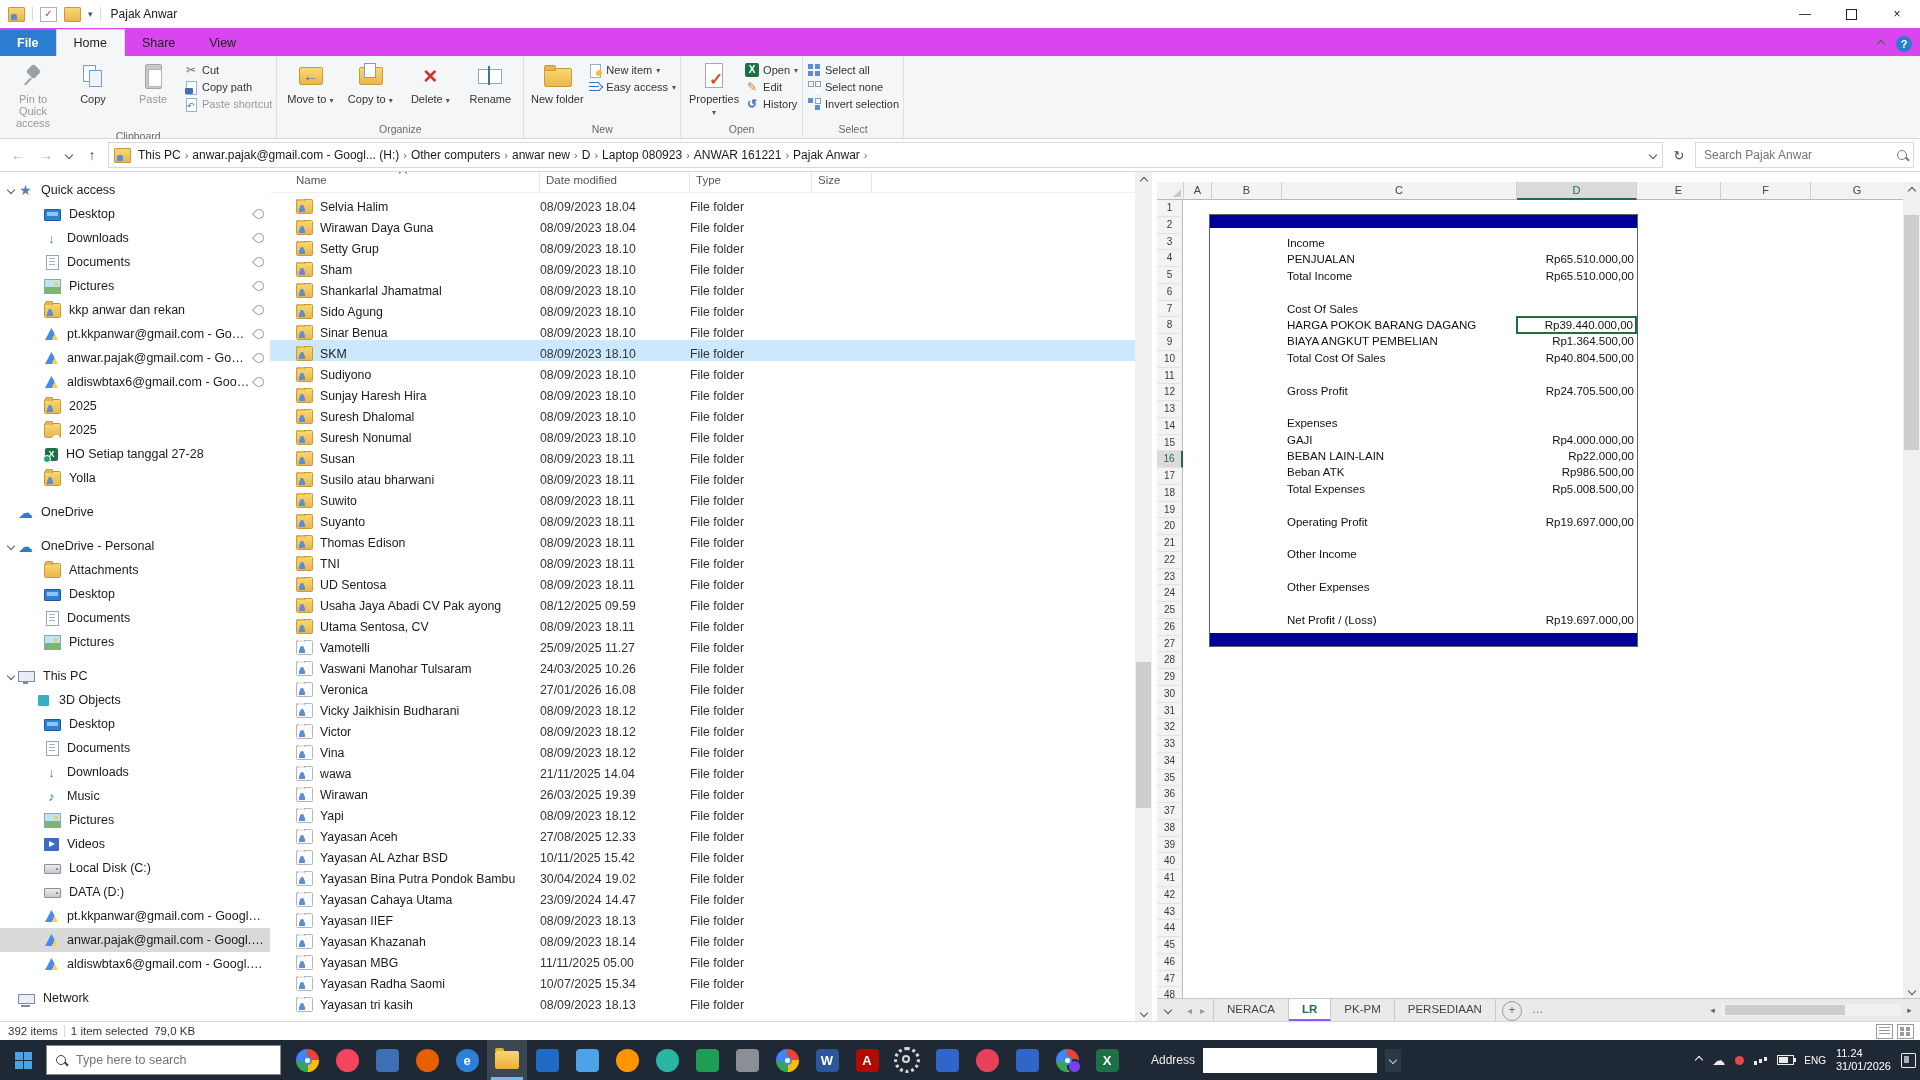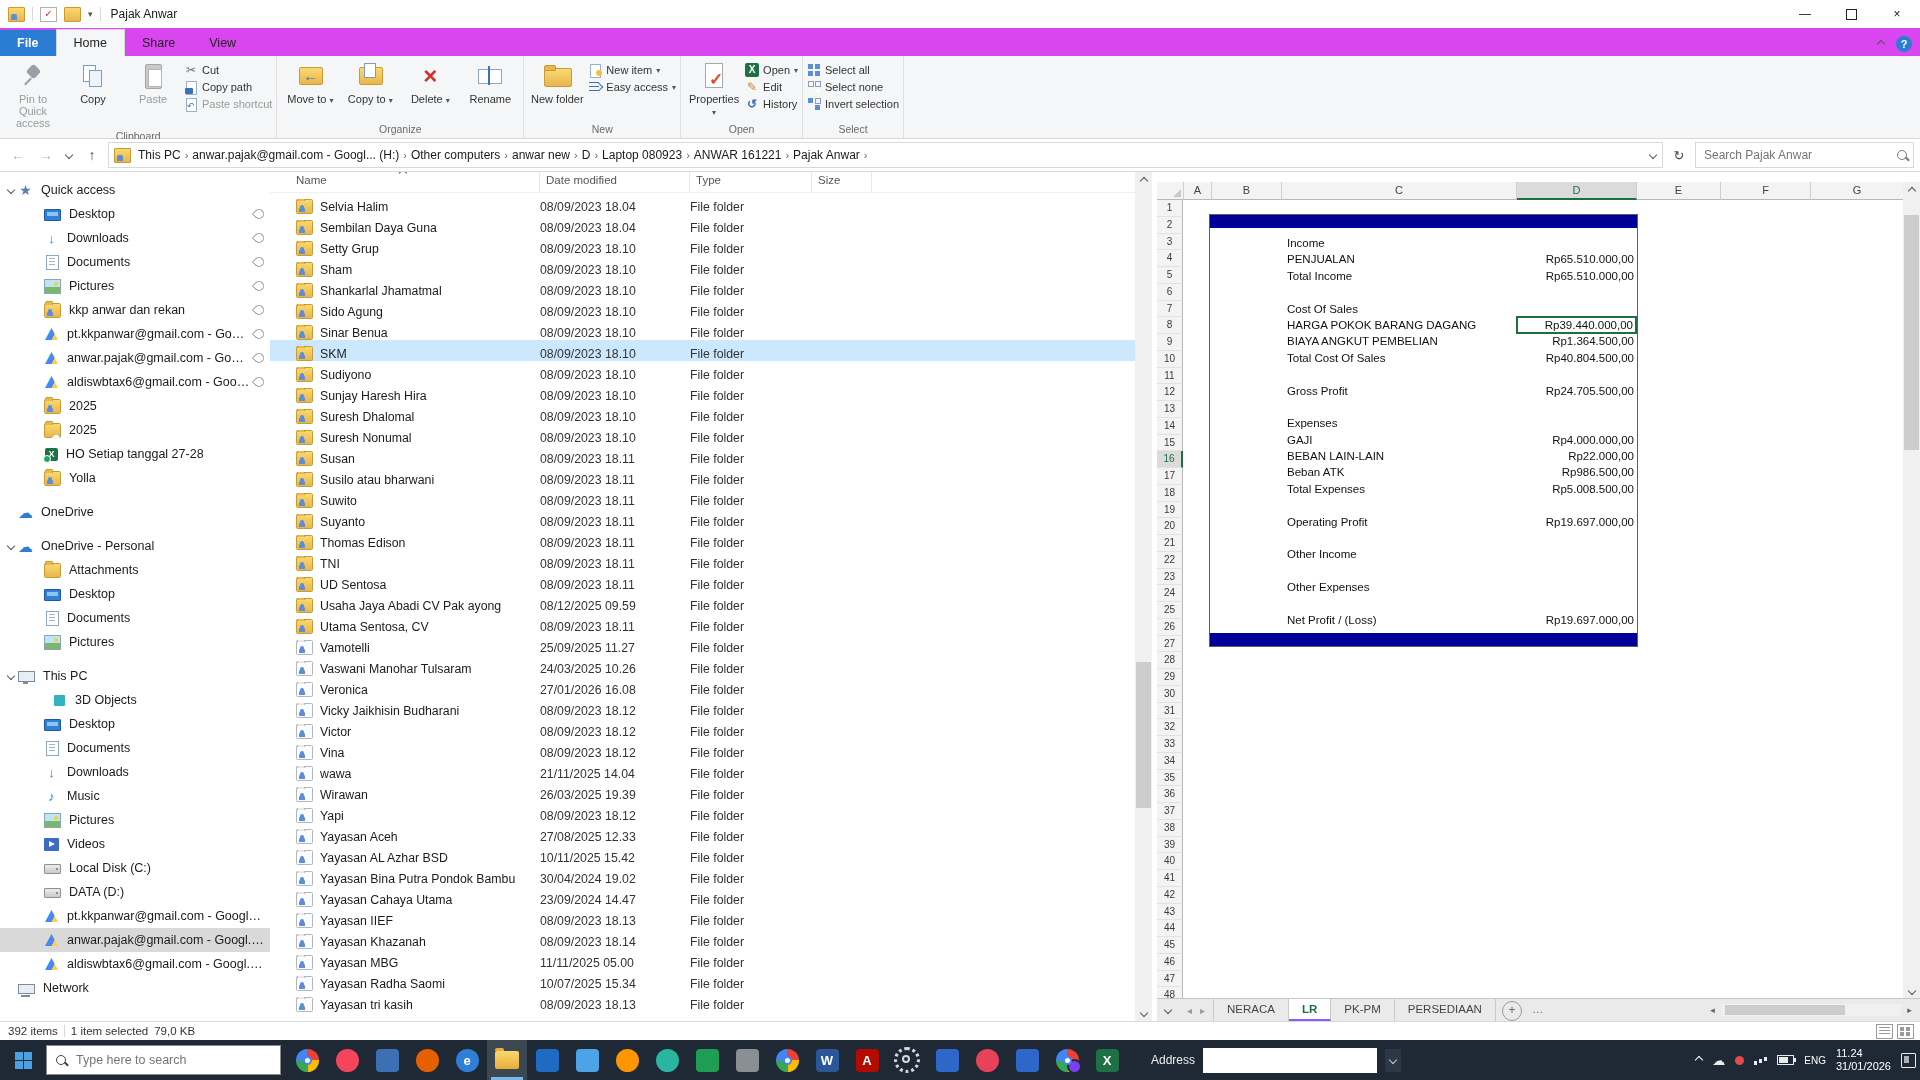--- a/index.html
+++ b/index.html
@@ -548,21 +548,21 @@
           <span class="ic ic-pic"></span>
           <span class="sb-label">Pictures</span>
         </div>
         <div class="sb-item" style="margin-top: 10px; padding-left: 4px;">
           <span class="sb-exp">
             <span class="cvd"></span>
           </span>
           <span class="ic ic-pc"></span>
           <span class="sb-label">This PC</span>
         </div>
-        <div class="sb-item" style="padding-left: 38px;">
+        <div class="sb-item" style="padding-left: 22px;">
           <span class="sb-exp"></span>
           <span class="ic ic-cube"></span>
           <span class="sb-label">3D Objects</span>
         </div>
         <div class="sb-item" style="padding-left: 30px;">
           <span class="sb-exp"></span>
           <span class="ic ic-mon"></span>
           <span class="sb-label">Desktop</span>
         </div>
         <div class="sb-item" style="padding-left: 30px;">
@@ -608,21 +608,21 @@
         <div class="sb-item sel" style="padding-left: 30px;">
           <span class="sb-exp"></span>
           <span class="ic ic-gdrive"></span>
           <span class="sb-label">anwar.pajak@gmail.com - Googl... (H:)</span>
         </div>
         <div class="sb-item" style="padding-left: 30px;">
           <span class="sb-exp"></span>
           <span class="ic ic-gdrive"></span>
           <span class="sb-label">aldiswbtax6@gmail.com - Googl... (I:)</span>
         </div>
-        <div class="sb-item" style="padding-left: 4px;">
+        <div class="sb-item" style="margin-top: 10px; padding-left: 4px;">
           <span class="sb-exp"></span>
           <span class="ic ic-net"></span>
           <span class="sb-label">Network</span>
         </div>
       </div>
 
     <div class="filelist">
       <div class="fl-header" id="file-cols">
         <span class="fl-sort cvu"></span>
       <div class="fl-hcol" style="width: 270px; padding-left: 26px;">Name</div>
@@ -636,21 +636,21 @@
               <span class="ic fld fld-user"></span>
               <span class="file-name">Selvia Halim</span>
             </div>
             <div class="fl-c-date">08/09/2023 18.04</div>
             <div class="fl-c-type">File folder</div>
             <div class="fl-c-size"></div>
           </div>
           <div class="fl-row">
             <div class="fl-c-name">
               <span class="ic fld fld-user"></span>
-              <span class="file-name">Sembilan Daya Guna</span>
+              <span class="file-name">Wirawan Daya Guna</span>
             </div>
             <div class="fl-c-date">08/09/2023 18.04</div>
             <div class="fl-c-type">File folder</div>
             <div class="fl-c-size"></div>
           </div>
           <div class="fl-row">
             <div class="fl-c-name">
               <span class="ic fld fld-user"></span>
               <span class="file-name">Setty Grup</span>
             </div>

